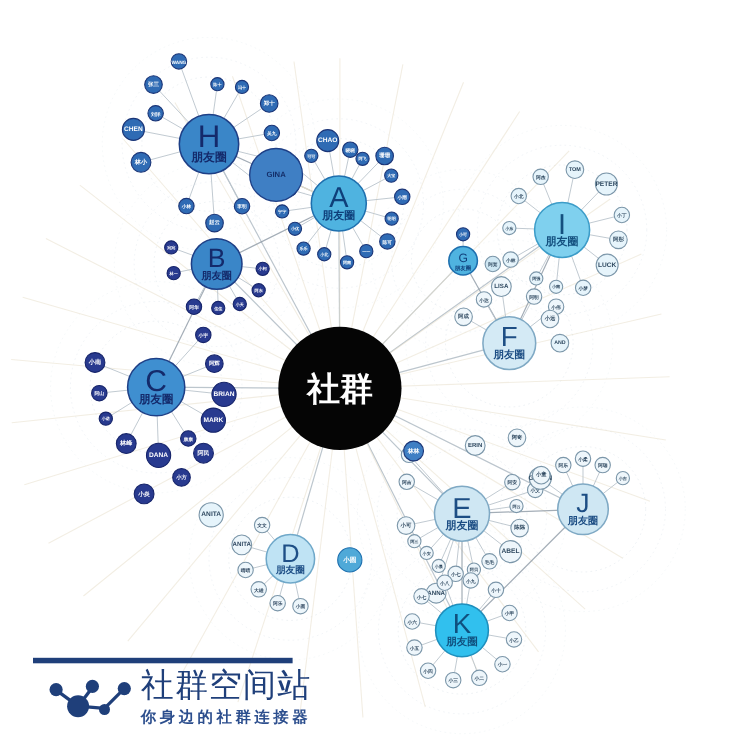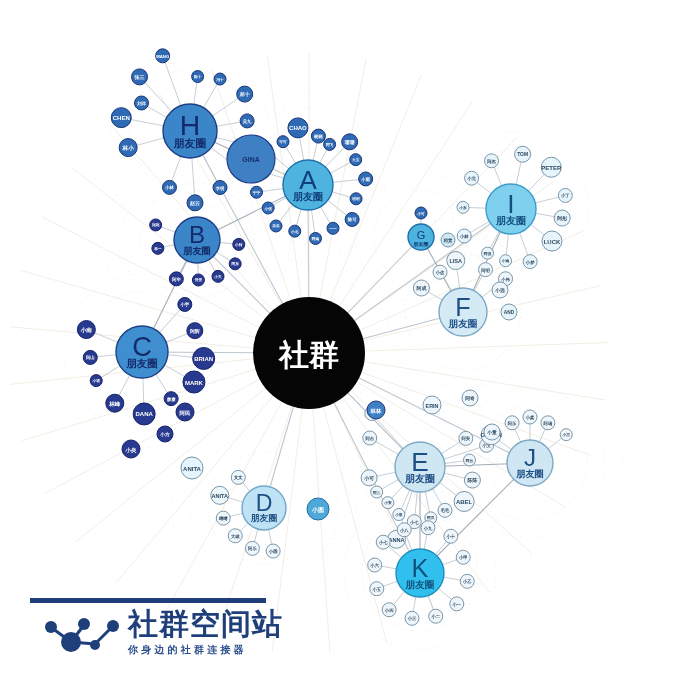--- a/index.html
+++ b/index.html
@@ -85,29 +85,29 @@
   }
   #logo-text {
     position: absolute;
     left: 98px;
     top: 10px;
     width: 150px;
   }
   #logo-title {
     font-family: "Liberation Sans", "DejaVu Sans", sans-serif;
     font-size: 30px;
-    font-weight: 700;
+    font-weight: 400;
     color: #1f3f7a;
     letter-spacing: 1px;
     line-height: 32px;
     white-space: nowrap;
   }
   #logo-tagline {
     font-family: "Liberation Sans", "DejaVu Sans", sans-serif;
-    font-size: 10px;
+    font-size: 14px;
     font-weight: 700;
     color: #2d4f8e;
     letter-spacing: 3.2px;
     margin-top: 3px;
     white-space: nowrap;
   }
 </style>
 </head>
 <body>
 

